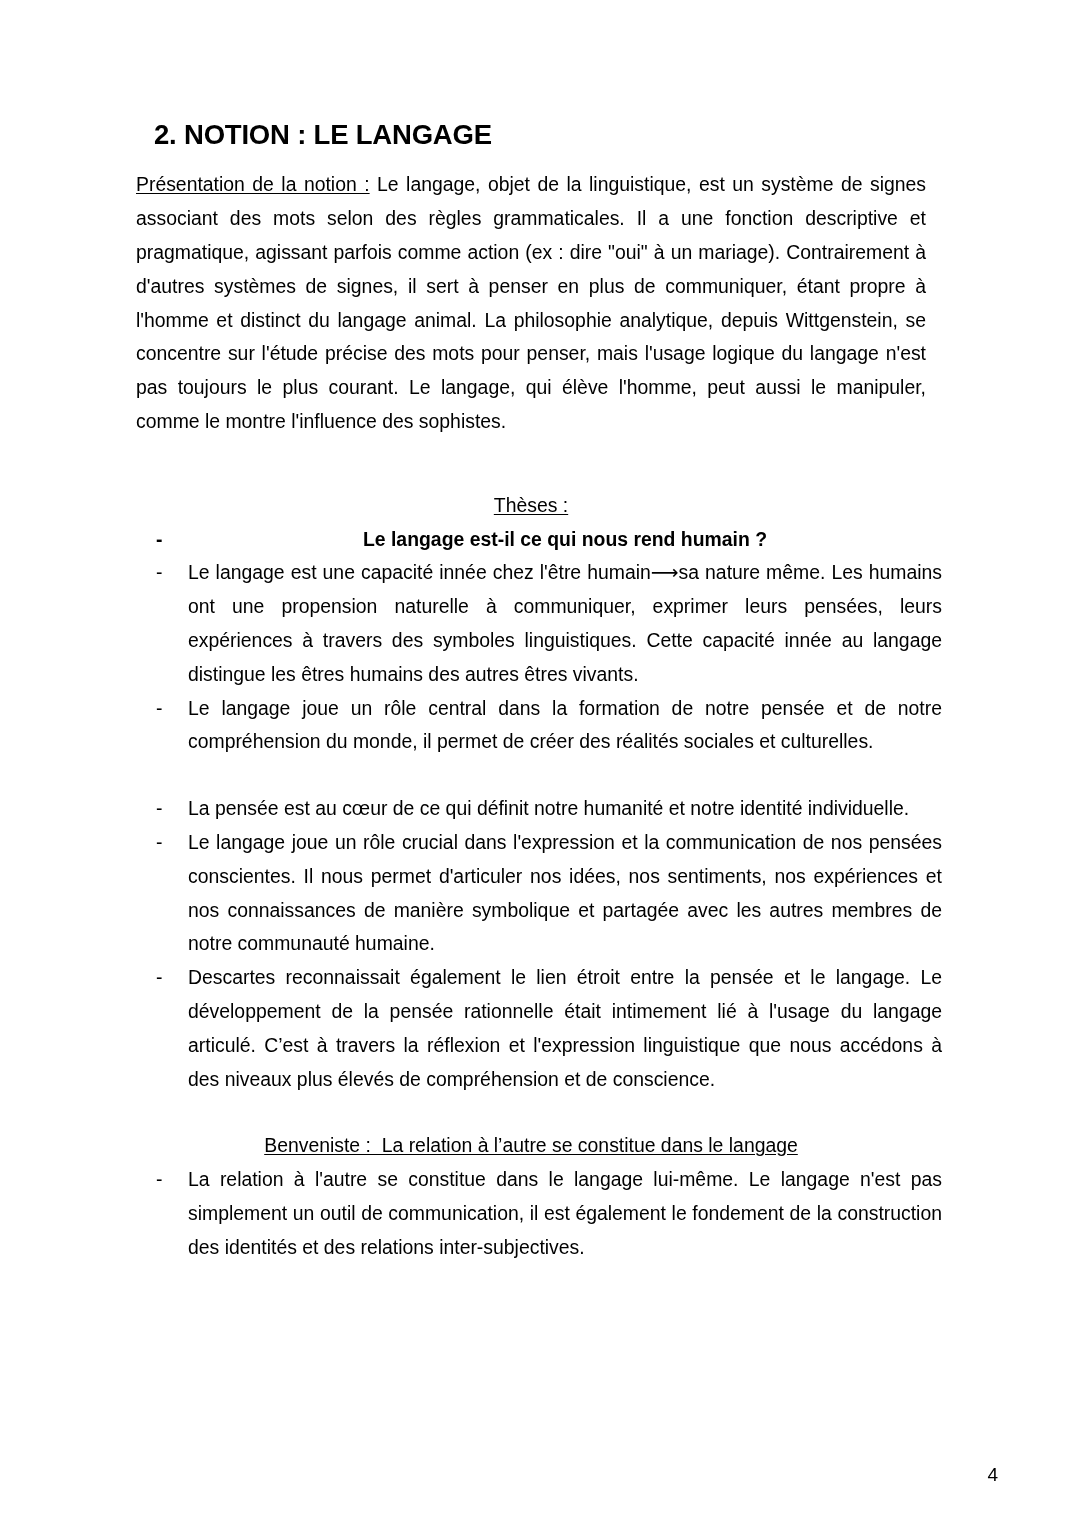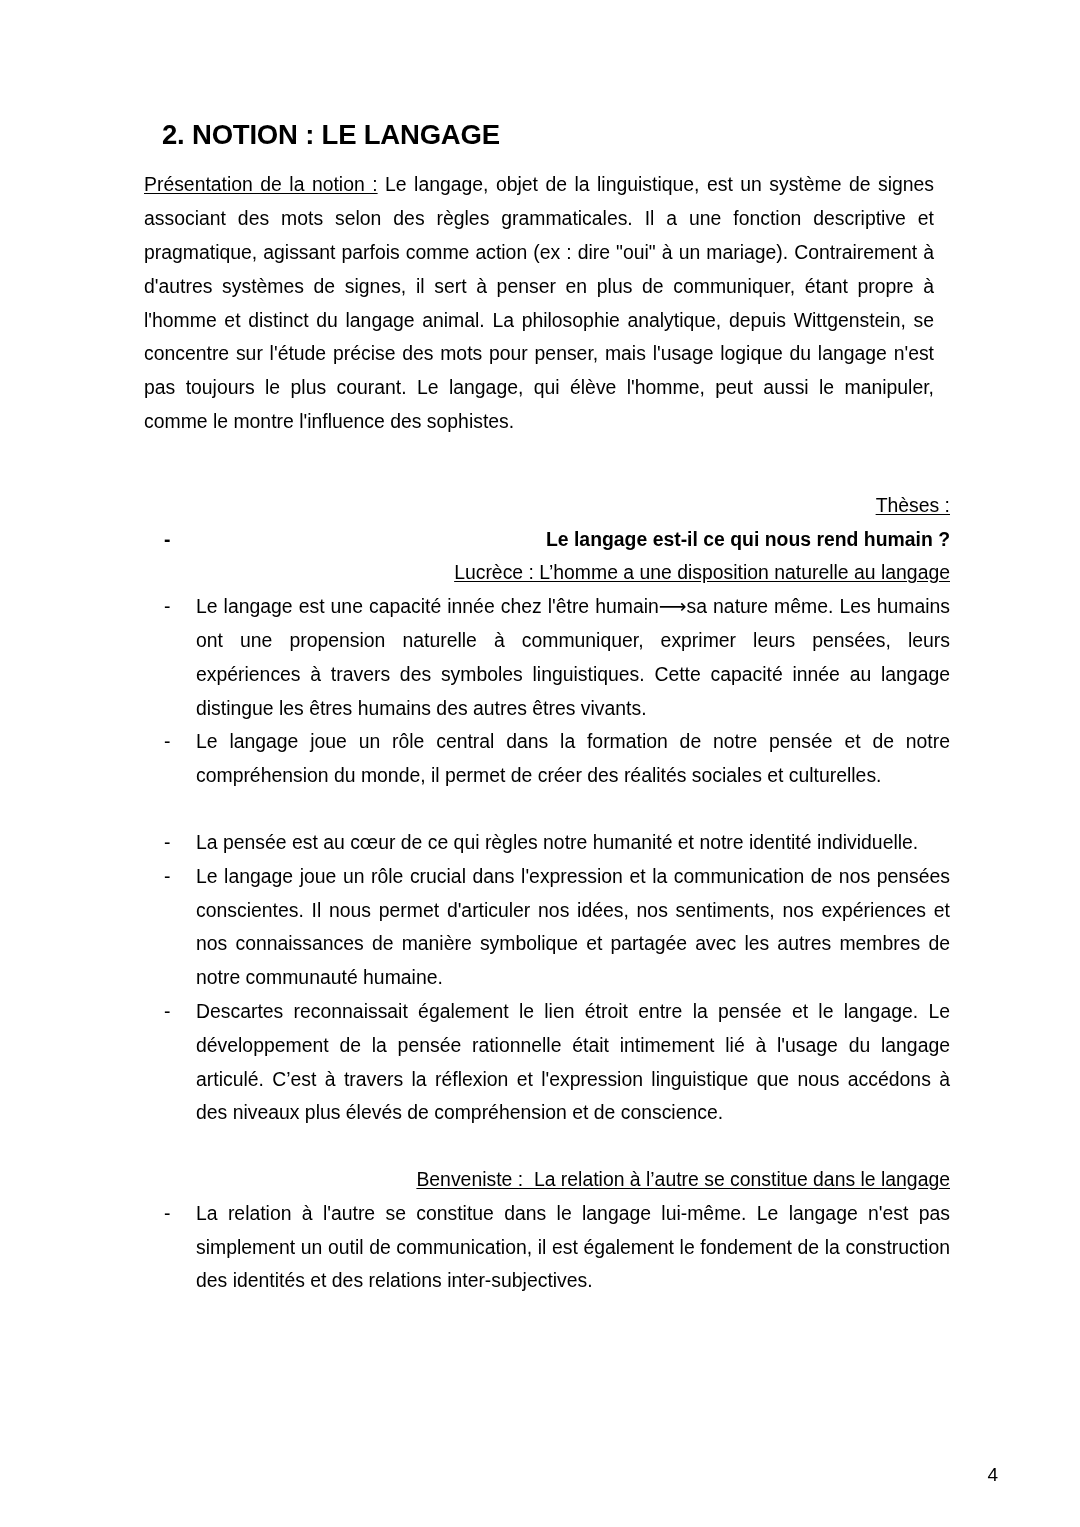--- a/index.html
+++ b/index.html
@@ -15,21 +15,21 @@
   .page {
     position: relative;
     width: 1080px;
     height: 1527px;
     box-sizing: border-box;
     background: #ffffff;
     overflow: hidden;
   }
   .content {
     position: absolute;
-    left: 128px;
+    left: 120px;
     top: 118px;
     width: 822px;
   }
   .doc-title {
     font-size: 27.5px;
     font-weight: bold;
     letter-spacing: -0.2px;
     margin: 0 0 16px 34px;
     line-height: 1.25;
     white-space: pre;
@@ -49,21 +49,21 @@
   .spacer-lg {
     height: 34px;
   }
   .spacer-md {
     height: 33px;
   }
   .heading-line {
     font-size: 19.4px;
     line-height: 33.8px;
     margin: 0;
-    text-align: right;
+    text-align: center;
     white-space: pre-wrap;
   }
   ul.bullets {
     list-style: none;
     margin: 0;
     padding: 0;
   }
   ul.bullets > li {
     position: relative;
     padding-left: 68px;
@@ -74,21 +74,21 @@
     margin: 0;
   }
   ul.bullets > li::before {
     content: "-";
     position: absolute;
     left: 36px;
     top: 0;
   }
   ul.bullets.bold-item > li {
     font-weight: bold;
-    text-align: right;
+    text-align: center;
   }
   ul.bullets.bold-item > li::before {
     font-weight: bold;
   }
   .page-number {
     position: absolute;
     right: 82px;
     bottom: 43px;
     font-size: 19px;
     line-height: 1;
@@ -107,32 +107,31 @@
     <p class="para"><span class="u">Présentation de la notion :</span><span> Le langage, objet de la linguistique, est un système de signes associant des mots selon des règles grammaticales. Il a une fonction descriptive et pragmatique, agissant parfois comme action (ex : dire "oui" à un mariage). Contrairement à d'autres systèmes de signes, il sert à penser en plus de communiquer, étant propre à l'homme et distinct du langage animal. La philosophie analytique, depuis Wittgenstein, se concentre sur l'étude précise des mots pour penser, mais l'usage logique du langage n'est pas toujours le plus courant. Le langage, qui élève l'homme, peut aussi le manipuler, comme le montre l'influence des sophistes.</span></p>
 
     <div class="spacer-lg"></div>
 
     <p class="heading-line"><span class="u">Thèses :</span></p>
 
     <ul class="bullets bold-item">
       <li>Le langage est-il ce qui nous rend humain ?</li>
     </ul>
 
-    <p class="heading-line"><span class="u">Lucrèce : L’homme a une disposition naturelle au langage</span></p>
 
     <ul class="bullets">
       <li>Le langage est une capacité innée chez l'être humain⟶sa nature même. Les humains ont une propension naturelle à communiquer, exprimer leurs pensées, leurs expériences à travers des symboles linguistiques. Cette capacité innée au langage distingue les êtres humains des autres êtres vivants.</li>
       <li>Le langage joue un rôle central dans la formation de notre pensée et de notre compréhension du monde, il permet de créer des réalités sociales et culturelles.</li>
     </ul>
 
     <div class="spacer-md"></div>
 
 
     <ul class="bullets">
-      <li>La pensée est au cœur de ce qui règles notre humanité et notre identité individuelle.</li>
+      <li>La pensée est au cœur de ce qui définit notre humanité et notre identité individuelle.</li>
       <li>Le langage joue un rôle crucial dans l'expression et la communication de nos pensées conscientes. Il nous permet d'articuler nos idées, nos sentiments, nos expériences et nos connaissances de manière symbolique et partagée avec les autres membres de notre communauté humaine.</li>
       <li>Descartes reconnaissait également le lien étroit entre la pensée et le langage. Le développement de la pensée rationnelle était intimement lié à l'usage du langage articulé. C’est à travers la réflexion et l'expression linguistique que nous accédons à des niveaux plus élevés de compréhension et de conscience.</li>
     </ul>
 
     <div class="spacer-md"></div>
 
     <p class="heading-line"><span class="u">Benveniste :  La relation à l’autre se constitue dans le langage</span></p>
 
     <ul class="bullets">
       <li>La relation à l'autre se constitue dans le langage lui-même. Le langage n'est pas simplement un outil de communication, il est également le fondement de la construction des identités et des relations inter-subjectives.</li>

